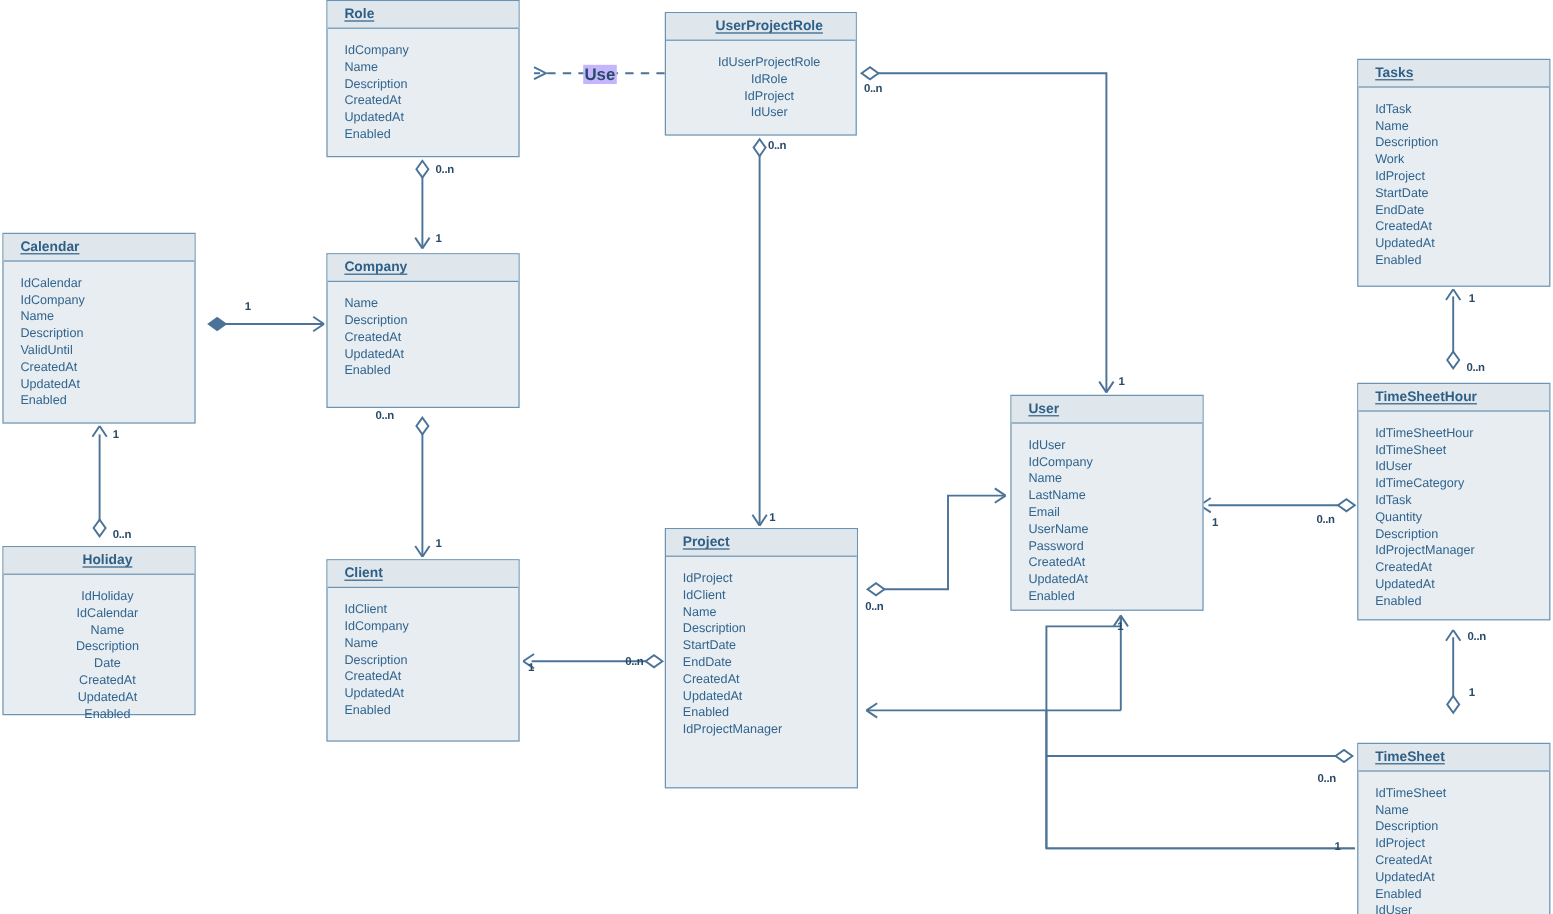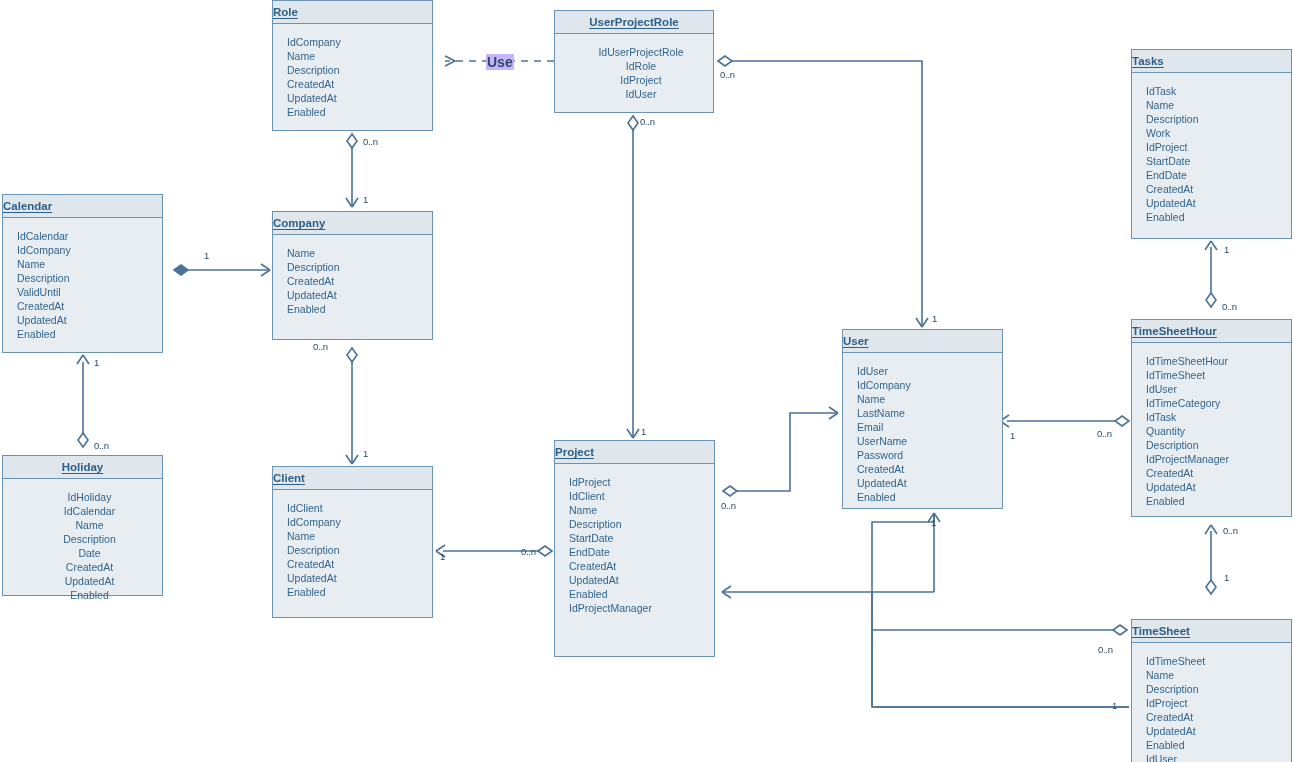--- a/index.html
+++ b/index.html
@@ -28,41 +28,42 @@
     border:1px solid #6b93b4;
     background:#e8edf1;
     z-index:5;
   }
   .entity .hdr{
     box-sizing:border-box;
     height:23px;
     line-height:22px;
     border-bottom:1px solid #6b93b4;
     background:#dfe6ec;
+    padding-left:14px;
     font-size:11.5px;
     font-weight:bold;
     color:#2e5f86;
   }
   .entity .hdr span{
     text-decoration:underline;
     text-underline-offset:2px;
   }
   .entity .attrs{
     padding:11px 0 6px 14px;
   }
   .entity .attrs div{
     font-size:10.5px;
     line-height:14.05px;
     color:#31658f;
     white-space:nowrap;
   }
   .card{
     position:absolute;
     font-size:9.5px;
-    font-weight:normal;
+    font-weight:bold;
     color:#2a4a68;
     letter-spacing:-0.3px;
     white-space:nowrap;
     z-index:8;
   }
   .rel-label{
     position:absolute;
     font-size:14px;
     font-weight:bold;
     color:#2a4a68;

